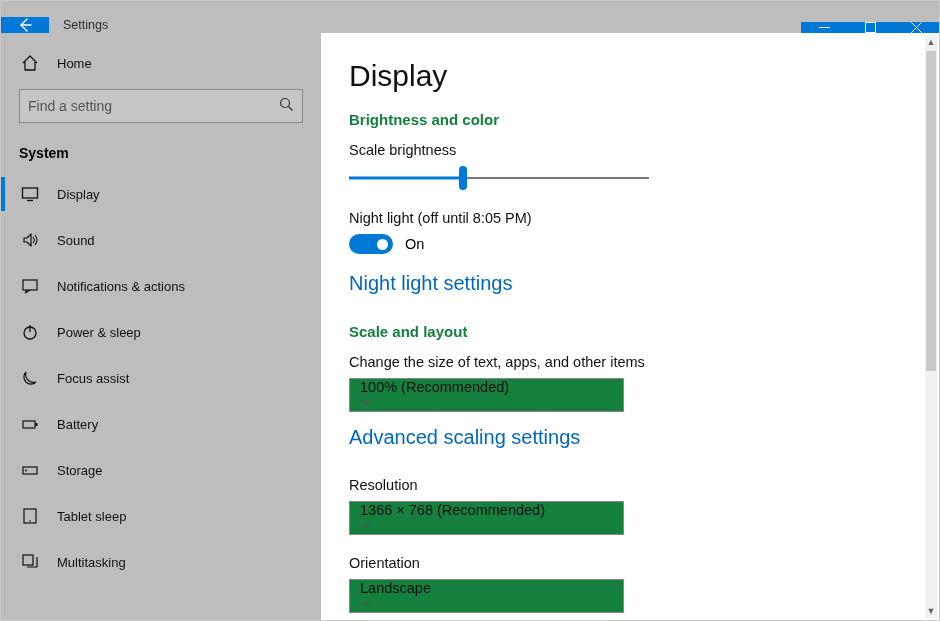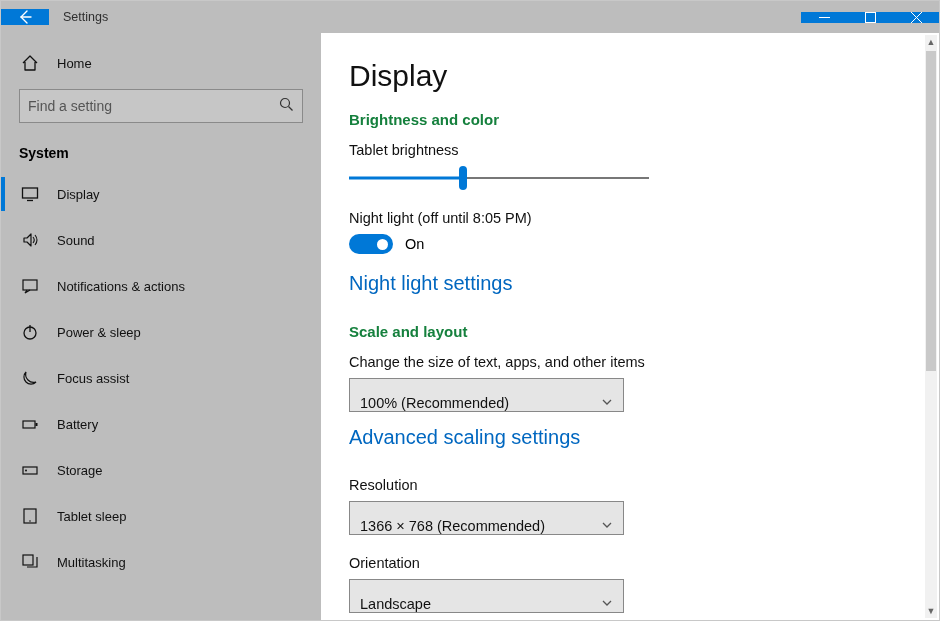--- a/index.html
+++ b/index.html
@@ -1,20 +1,20 @@
 <!DOCTYPE html>
 <html><head>
 <meta charset="utf-8">
 <style>
   * { box-sizing: border-box; margin: 0; padding: 0; }
   html, body { width: 940px; height: 621px; font-family: "Segoe UI", Arial, sans-serif; background: #fff; overflow: hidden; }
   body { border: 1px solid #c8c8c8; position: relative; }
 
   
-  .titlebar { height: 32px; display: flex; align-items: center; background: #bdbdbd; }
+  .titlebar { height: 32px; display: flex; align-items: flex-end; background: #bdbdbd; }
   .titlebar .back { width: 48px; background: #0078d7; display: flex; align-items: center; justify-content: center; color: #fff; }
   .titlebar .title { flex: 1; display: flex; align-items: center; padding-left: 14px; font-size: 12.5px; color: #2f2f2f; }
   .titlebar .title.light { background: #fff; }
   .win-btns { display: flex; }
   .win-btn { width: 46px; display: flex; align-items: center; justify-content: center; color: #fff; background: #0078d7; }
   .win-btn svg { display: block; }
   .titlebar .spacer-white { background: #fff; }
   .titlebar-left { display: flex; align-items: stretch; width: 320px; background: #bdbdbd; }
 
   
@@ -50,21 +50,21 @@
   .slider .fill { position: absolute; left: 0; top: 50%; height: 3px; background: #0078d7; transform: translateY(-50%); }
   .slider .thumb { position: absolute; top: 50%; width: 8px; height: 24px; background: #0078d7; border-radius: 4px; transform: translate(-50%, -50%); }
 
   
   .toggle-row { display: flex; align-items: center; margin-bottom: 10px; }
   .toggle { width: 44px; height: 20px; background: #0078d7; border-radius: 10px; position: relative; margin-right: 12px; }
   .toggle .knob { position: absolute; width: 11px; height: 11px; background: #fff; border-radius: 50%; top: 4.5px; right: 5px; }
   .toggle-label { font-size: 14.5px; }
 
   
-  .dropdown { width: 275px; height: 34px; border: 1px solid #888; display: flex; align-items: flex-end; justify-content: space-between; padding: 0 10px; font-size: 14.5px; color: #111; background: #e5e5e5; margin-bottom: 6px; }
+  .dropdown { width: 275px; height: 34px; border: 1px solid #888; display: flex; align-items: flex-start; justify-content: space-between; padding: 0 10px; font-size: 14.5px; color: #111; background: #15803d; margin-bottom: 6px; flex-direction: column; }
   .dropdown .chev { color: #555; }
 
   
   .scrollbar { position: absolute; right: 2px; top: 2px; bottom: 2px; width: 12px; background: #f1f1f1; }
   .scrollbar .arrow { height: 14px; display: flex; align-items: center; justify-content: center; color: #666; font-size: 9px; }
   .scrollbar .thumb { position: absolute; left: 1px; right: 1px; top: 16px; height: 320px; background: #c9c9c9; }
 
   svg { overflow: visible; }
 </style>
 </head>
@@ -209,21 +209,21 @@
       </div>
     </div>
   </div>
 
   <div class="main">
     <h1 class="page-title">Display</h1>
 
     <h2 class="section">Brightness and color</h2>
 
     <div class="group">
-      <div class="lbl">Tablet brightness</div>
+      <div class="lbl">Scale brightness</div>
       <div class="slider">
         <div class="track"></div>
         <div class="fill" style="width:38%;"></div>
         <div class="thumb" style="left:38%;"></div>
       </div>
     </div>
 
     <div class="group">
       <div class="lbl">Night light (off until 8:05 PM)</div>
       <div class="toggle-row">

